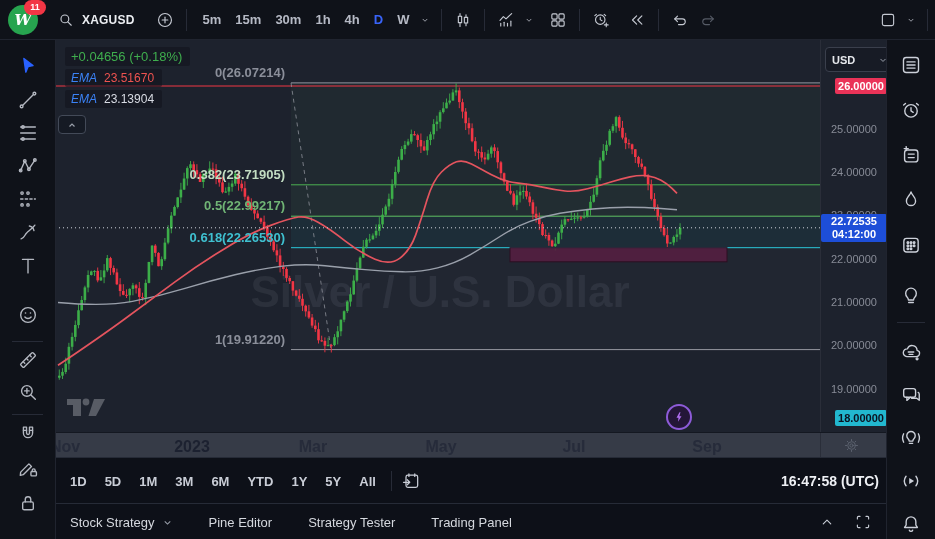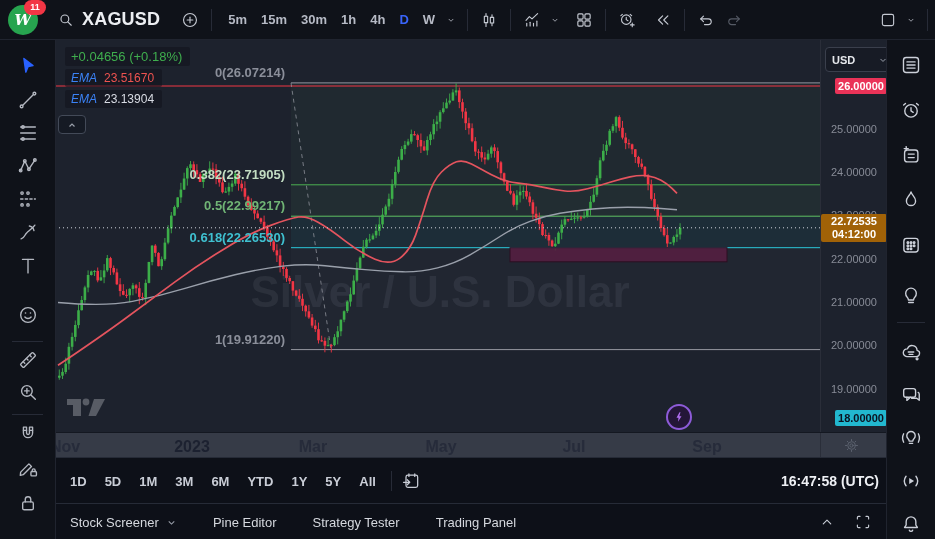--- a/index.html
+++ b/index.html
@@ -14,21 +14,21 @@
     color:#c6cad3;flex:0 0 auto;cursor:pointer;}
   .tbi.small{width:18px;}
   .tbi.dim{color:#565b66;}
   #logo-wrap{position:relative;margin-left:8px;width:34px;height:34px;flex:0 0 auto;}
   #logo{position:absolute;left:0;top:2px;width:30px;height:30px;border-radius:50%;background:#27a44f;
     display:flex;align-items:center;justify-content:center;color:#fff;font-weight:700;font-style:italic;
     font-size:15px;font-family:"DejaVu Serif",serif;}
   #logo-badge{position:absolute;right:-4px;top:-3px;min-width:16px;height:15px;border-radius:8px;background:#f23645;
     color:#fff;font-size:9px;font-weight:700;display:flex;align-items:center;justify-content:center;padding:0 3px;}
   #symbol-group{display:flex;align-items:center;gap:6px;margin-left:14px;cursor:pointer;}
-  #symbol-name{font-size:18px;font-weight:700;color:#eceef2;letter-spacing:.2px;}
+  #symbol-name{font-size:12px;font-weight:700;color:#eceef2;letter-spacing:.2px;}
   #tf-list{display:flex;align-items:center;margin-left:2px;}
   .tfbtn{padding:0 7px;height:26px;display:flex;align-items:center;font-size:13px;font-weight:700;color:#b6bac5;cursor:pointer;}
   .tfbtn.active{color:#3964f9;}
   #layout-group{margin-left:auto;display:flex;align-items:center;}
   #layout-title-block{display:flex;flex-direction:column;align-items:center;margin:0 4px;cursor:pointer;}
   #layout-title{font-size:13px;color:#e3e5ea;line-height:13px;}
   #save-label{font-size:10px;color:#2f6df6;line-height:11px;}
 
   
   #lefttools{position:absolute;left:0;top:39px;bottom:0;width:55px;background:#0f1219;
@@ -863,21 +863,21 @@
       <div id="ptick-wrap">
           <div class="ptick" style="top: 83.8px;">25.00000</div>
           <div class="ptick" style="top: 127.1px;">24.00000</div>
           <div class="ptick" style="top: 170.4px;">23.00000</div>
           <div class="ptick" style="top: 213.7px;">22.00000</div>
           <div class="ptick" style="top: 257px;">21.00000</div>
           <div class="ptick" style="top: 300.3px;">20.00000</div>
           <div class="ptick" style="top: 343.6px;">19.00000</div>
         </div>
       <div class="axlabel" id="alert-top" style="top: 39px; background: rgb(234, 51, 88);">26.00000</div>
-      <div class="axlabel" id="last-label" style="top: 174.792px; background: #a16207;">
+      <div class="axlabel" id="last-label" style="top: 174.792px; background: #1d4ed8;">
         <span>22.72535</span>
         <span>04:12:00</span>
       </div>
       <div class="axlabel" id="alert-bottom" style="top: 371px; background: rgb(34, 184, 207);">18.00000</div>
     </div>
 
     <div id="tstrip">
       <div id="ttick-wrap">
           <div class="ttick" style="left: 10px;">Nov</div>
           <div class="ttick year" style="left: 137px;">2023</div>
@@ -916,21 +916,21 @@
             <line x1="16.5" y1="3.5" x2="16.5" y2="6.5"></line>
             <path d="M3 13.5 h7 M7.5 10.5 l3 3 -3 3"></path>
           </svg>
         </span>
       <span id="clock">16:47:58 (UTC)</span>
     </div>
 
     <div id="footerbar">
       <div id="ftab-wrap" style="display:flex;align-items:center;">
           <div class="ftab">
-            <span>Stock Screener</span>
+            <span>Stock Strategy</span>
             <svg width="11" height="11" viewBox="0 0 24 24" fill="none" stroke="#9aa0ab" stroke-width="2.2">
               <polyline points="6,9.5 12,15.5 18,9.5"></polyline>
             </svg>
           </div>
           <div class="ftab">
             <span>Pine Editor</span>
           </div>
           <div class="ftab">
             <span>Strategy Tester</span>
           </div>

